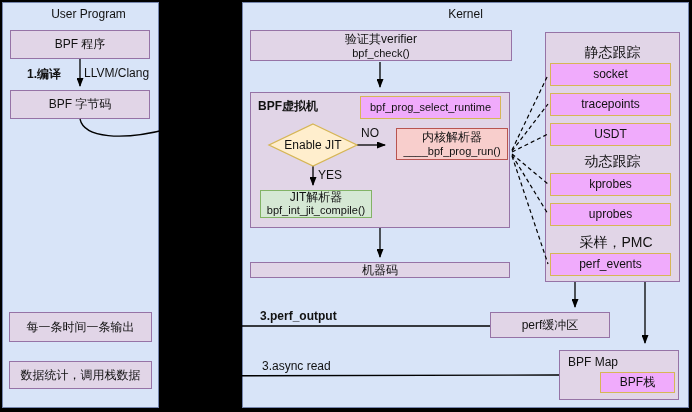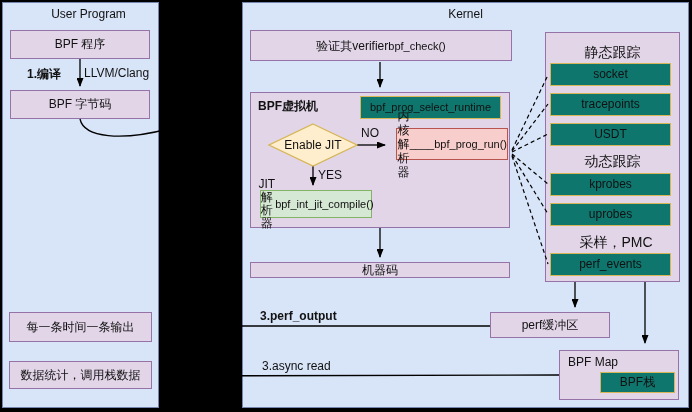--- a/index.html
+++ b/index.html
@@ -2,23 +2,23 @@
 <html><head>
 <meta charset="utf-8">
 <style>
   html,body{margin:0;padding:0;background:#000;}
   .stage{position:relative;width:692px;height:412px;background:#000;overflow:hidden;
          font-family:"Liberation Sans",sans-serif;color:#111;}
   .panel{position:absolute;background:#d8e4f8;border:1px solid #7585ad;box-sizing:border-box;z-index:1;}
   .panel-title{position:absolute;text-align:center;font-size:12px;z-index:2;}
   .box{position:absolute;box-sizing:border-box;display:flex;align-items:center;justify-content:center;
        text-align:center;font-size:12px;line-height:13px;z-index:2;}
-  .two-line{flex-direction:row;line-height:14px;}
+  .two-line{flex-direction:column;line-height:14px;}
   .purple{background:#e1d5e7;border:1px solid #9673a6;}
-  .yellow{background:#0f766e;border:1px solid #d6b656;}
+  .yellow{background:#f0abfc;border:1px solid #d6b656;}
   .red{background:#f8cecc;border:1px solid #b85450;}
   .green{background:#d5e8d4;border:1px solid #82b366;}
   .lbl{position:absolute;font-size:12px;z-index:4;white-space:nowrap;}
   .bold{font-weight:bold;}
   .code{font-size:11px;}
   .col-title{position:absolute;font-size:14px;text-align:center;z-index:2;}
   svg.connectors{position:absolute;left:0;top:0;z-index:3;pointer-events:none;}
   .band{position:absolute;left:161px;top:0;width:81px;height:412px;background:#000;z-index:5;}
   .map-label{position:absolute;left:8px;top:5px;font-size:12px;}
 </style>

